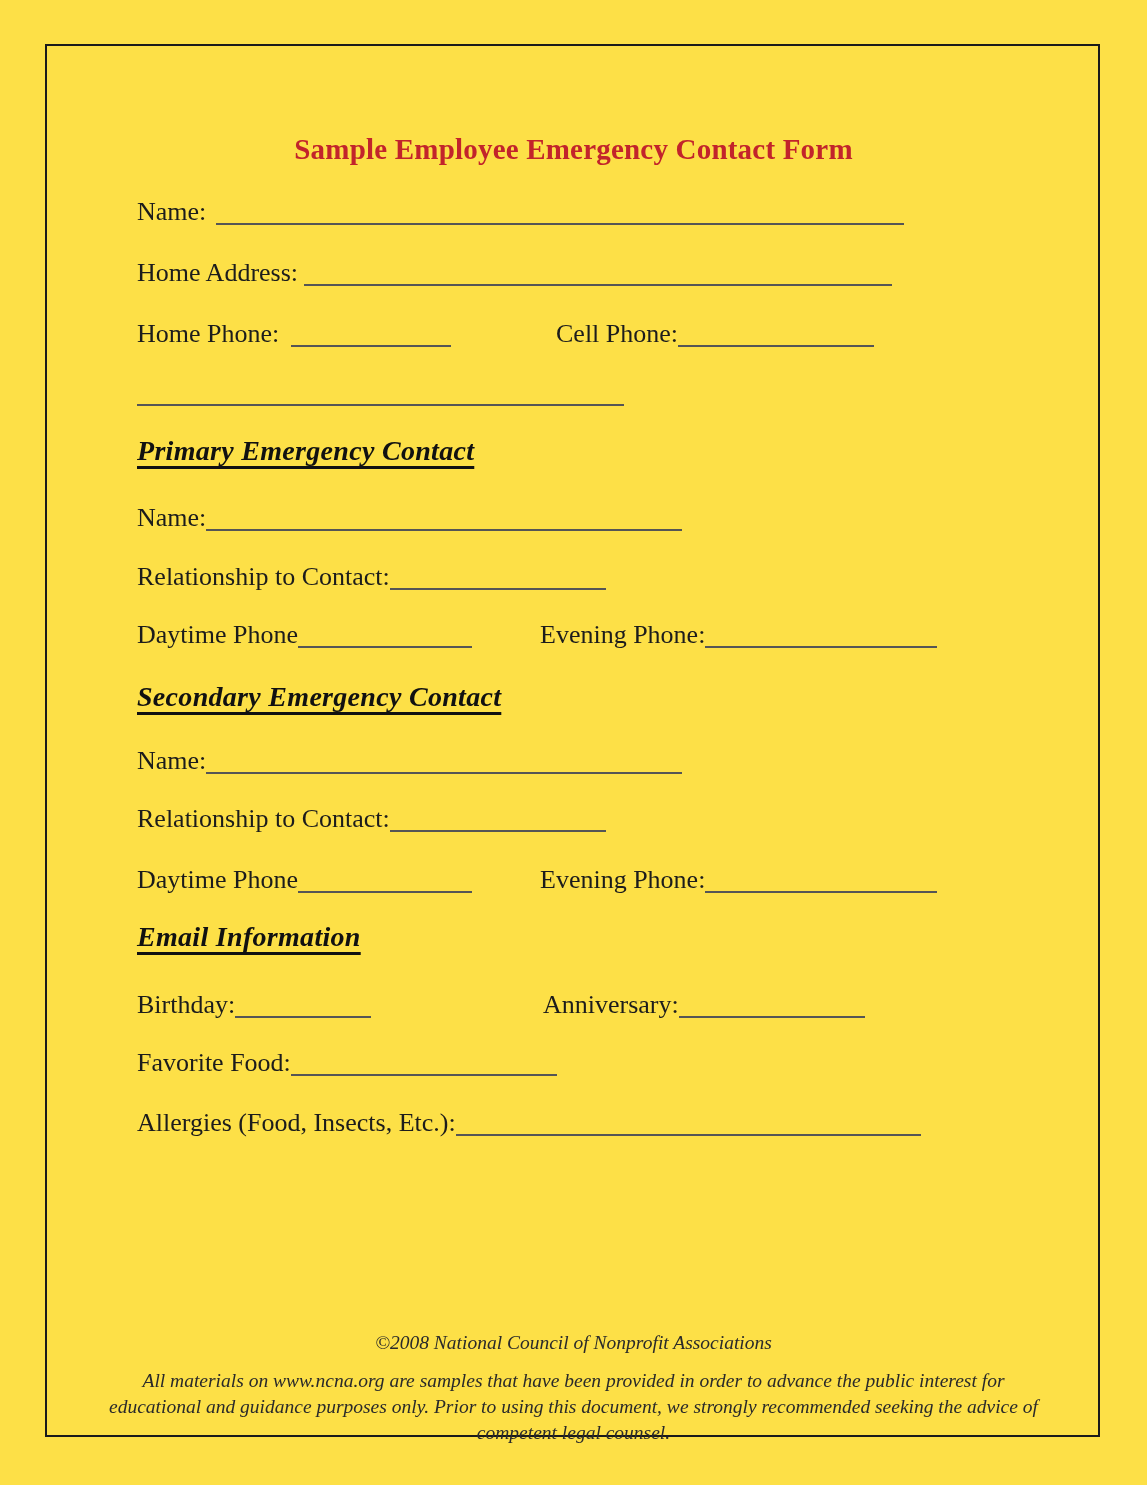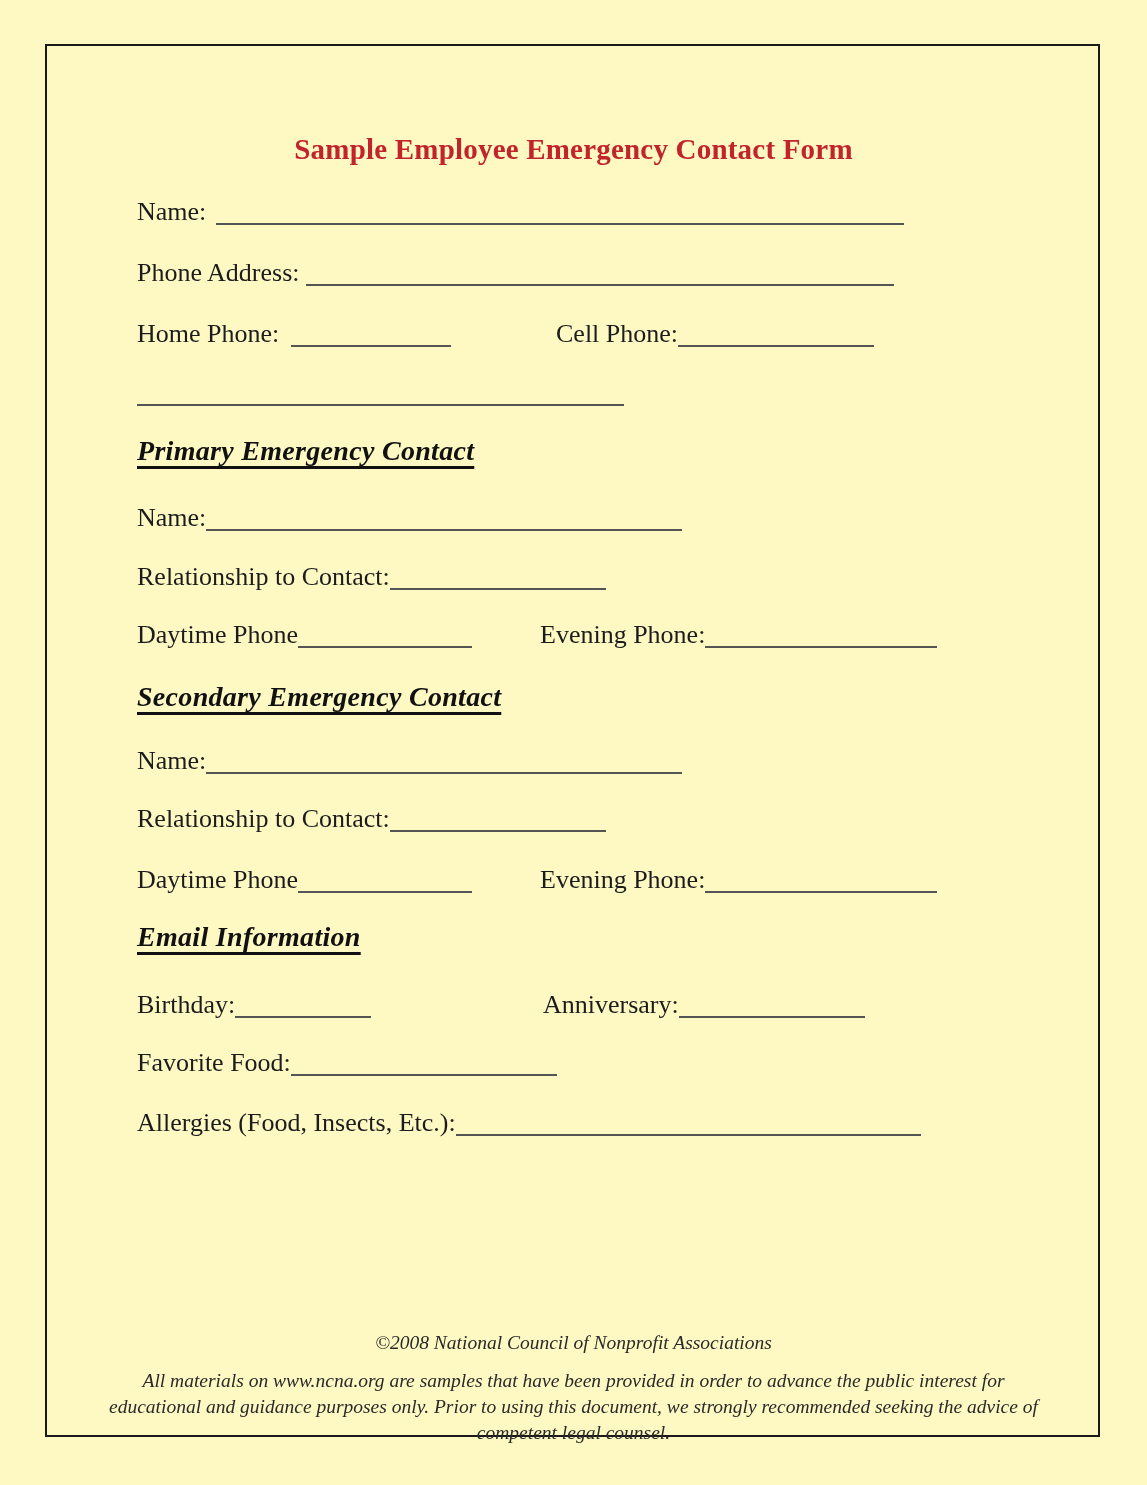--- a/index.html
+++ b/index.html
@@ -1,20 +1,20 @@
 <!DOCTYPE html>
 <html><head>
 <meta charset="utf-8">
 <style>
   html, body { margin: 0; padding: 0; background: #f7f7f6; }
   .doc {
     position: relative;
     width: 1147px;
     height: 1485px;
-    background: #fef9c3;
+    background: #fde047;
     font-family: "Liberation Serif", serif;
     color: #1c1c1c;
     overflow: hidden;
   }
   .border-frame {
     position: absolute;
     left: 45px; top: 44px;
     width: 1055px; height: 1393px;
     border: 2px solid #1a1a1a;
     box-sizing: border-box;
@@ -94,21 +94,21 @@
 <div class="doc">
   <div class="border-frame"></div>
 
   <h1 class="title">Sample Employee Emergency Contact Form</h1>
 
   <div class="row" style="top:196px">
     <span class="lbl">Name:</span><span class="fill gap10 w-name-top"></span>
   </div>
 
   <div class="row" style="top:257px">
-    <span class="lbl">Phone Address:</span><span class="fill gap6 w-homeaddr"></span>
+    <span class="lbl">Home Address:</span><span class="fill gap6 w-homeaddr"></span>
   </div>
 
   <div class="row" style="top:318px">
     <span class="lbl">Home Phone:</span><span class="fill gap12 w-homephone"></span>
     <span class="col2" style="left:419px">
       <span class="lbl">Cell Phone:</span><span class="fill w-cellphone"></span>
     </span>
   </div>
 
   <div class="row" style="top:377px">

